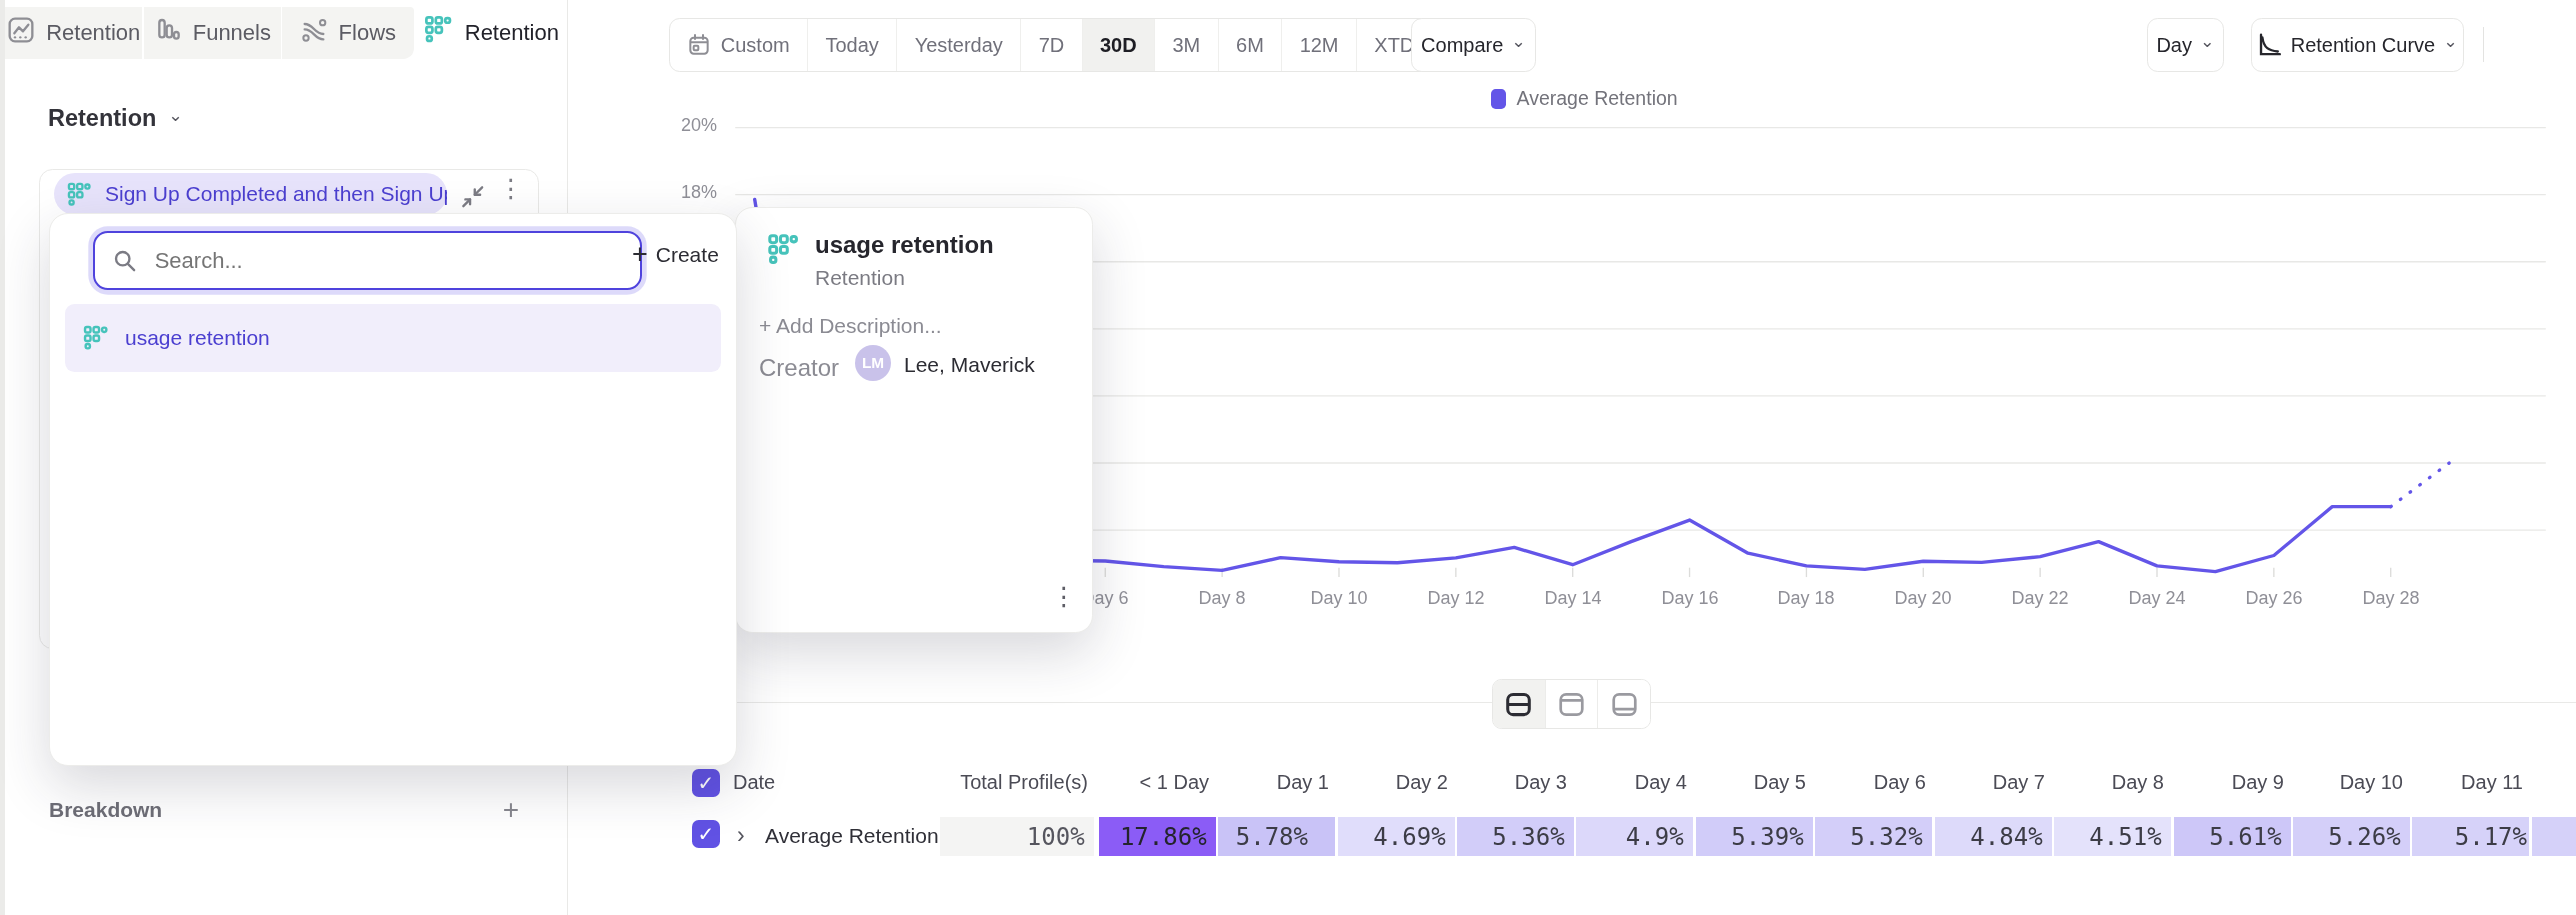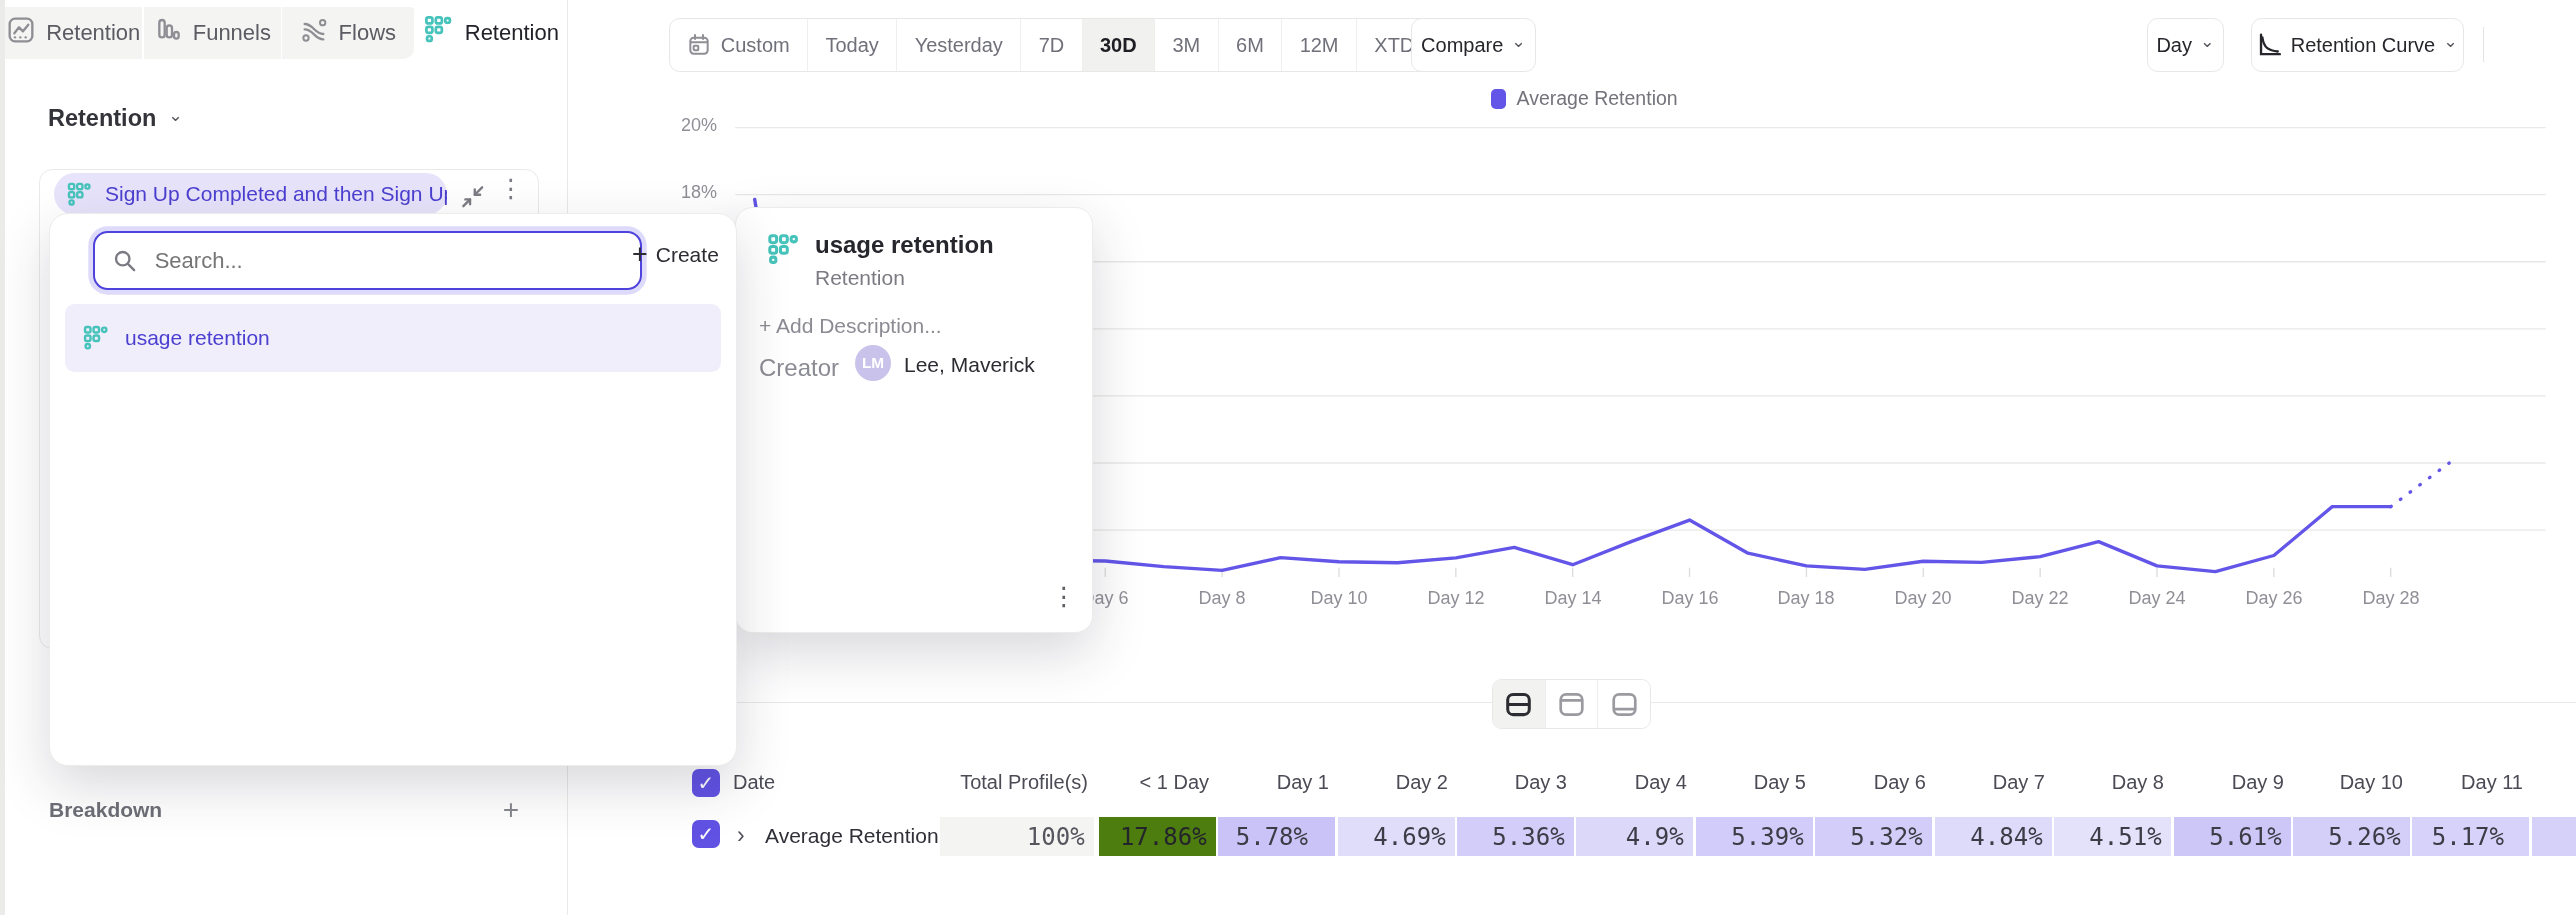--- a/index.html
+++ b/index.html
@@ -210,32 +210,32 @@
       <div class="hdr" style="left: 1711px; top: 771px; width: 215px;">Day 6</div>
       <div class="hdr" style="left: 1830px; top: 771px; width: 215px;">Day 7</div>
       <div class="hdr" style="left: 1949px; top: 771px; width: 215px;">Day 8</div>
       <div class="hdr" style="left: 2069px; top: 771px; width: 215px;">Day 9</div>
       <div class="hdr" style="left: 2188px; top: 771px; width: 215px;">Day 10</div>
       <div class="hdr" style="left: 2308px; top: 771px; width: 215px;">Day 11</div>
       <div class="cb" style="left: 692px; top: 820px;">✓</div>
       <div class="abs" style="position: absolute; left: 737px; top: 822px; font-size: 23px; color: rgb(85, 85, 94);">›</div>
       <div class="abs" style="position: absolute; left: 765px; top: 824px; font-size: 21px; color: rgb(47, 47, 55);">Average Retention</div>
       <div class="cell mono" style="left: 940px; top: 817px; width: 154px; height: 39px; background: rgb(244, 244, 243); padding-right: 9.4px; box-sizing: border-box; color: rgb(85, 85, 94);">100%</div>
-      <div class="cell mono" style="left: 1099px; top: 817px; width: 117px; height: 39px; background: #4d7c0f; padding-right: 9.4px; box-sizing: border-box; color: rgb(36, 36, 44);">17.86%</div>
+      <div class="cell mono" style="left: 1099px; top: 817px; width: 117px; height: 39px; background: #8b5cf6; padding-right: 9.4px; box-sizing: border-box; color: rgb(36, 36, 44);">17.86%</div>
       <div class="cell mono" style="left: 1218px; top: 817px; width: 117px; height: 39px; background: rgba(104, 88, 234, 0.36); padding-right: 27px; box-sizing: border-box; color: rgb(60, 60, 70);">5.78%</div>
       <div class="cell mono" style="left: 1338px; top: 817px; width: 117px; height: 39px; background: rgba(104, 88, 234, 0.204); padding-right: 9.4px; box-sizing: border-box; color: rgb(60, 60, 70);">4.69%</div>
       <div class="cell mono" style="left: 1457px; top: 817px; width: 117px; height: 39px; background: rgba(104, 88, 234, 0.298); padding-right: 9.4px; box-sizing: border-box; color: rgb(60, 60, 70);">5.36%</div>
       <div class="cell mono" style="left: 1576px; top: 817px; width: 117px; height: 39px; background: rgba(104, 88, 234, 0.23); padding-right: 9.4px; box-sizing: border-box; color: rgb(60, 60, 70);">4.9%</div>
       <div class="cell mono" style="left: 1696px; top: 817px; width: 117px; height: 39px; background: rgba(104, 88, 234, 0.306); padding-right: 9.4px; box-sizing: border-box; color: rgb(60, 60, 70);">5.39%</div>
       <div class="cell mono" style="left: 1815px; top: 817px; width: 117px; height: 39px; background: rgba(104, 88, 234, 0.294); padding-right: 9.4px; box-sizing: border-box; color: rgb(60, 60, 70);">5.32%</div>
       <div class="cell mono" style="left: 1935px; top: 817px; width: 117px; height: 39px; background: rgba(104, 88, 234, 0.224); padding-right: 9.4px; box-sizing: border-box; color: rgb(60, 60, 70);">4.84%</div>
       <div class="cell mono" style="left: 2054px; top: 817px; width: 117px; height: 39px; background: rgba(104, 88, 234, 0.176); padding-right: 9.4px; box-sizing: border-box; color: rgb(60, 60, 70);">4.51%</div>
       <div class="cell mono" style="left: 2174px; top: 817px; width: 117px; height: 39px; background: rgba(104, 88, 234, 0.333); padding-right: 9.4px; box-sizing: border-box; color: rgb(60, 60, 70);">5.61%</div>
       <div class="cell mono" style="left: 2293px; top: 817px; width: 117px; height: 39px; background: rgba(104, 88, 234, 0.286); padding-right: 9.4px; box-sizing: border-box; color: rgb(60, 60, 70); padding-left: 44px;">5.26%</div>
-      <div class="cell mono" style="left: 2412px; top: 817px; width: 117px; height: 39px; background: rgba(104, 88, 234, 0.27); padding-right: 25px; box-sizing: border-box; color: rgb(60, 60, 70);">5.17%</div>
+      <div class="cell mono" style="left: 2412px; top: 817px; width: 117px; height: 39px; background: rgba(104, 88, 234, 0.27); padding-right: 2px; box-sizing: border-box; color: rgb(60, 60, 70);">5.17%</div>
       <div class="cell" style="left: 2532px; top: 817px; width: 44px; height: 39px; background: rgba(104, 88, 234, 0.28);"></div>
     </div>
 
   <div class="seg" style="left:669px;top:18px;height:52px;" id="range-seg">
       <div class="item">
         <span style="display:flex">
           <svg width="24" height="24" viewBox="0 0 36 36">
             <rect x="5" y="7" width="26" height="24" rx="5" fill="none" stroke="#8e8e94" stroke-width="3"></rect>
             <line x1="5" y1="14" x2="31" y2="14" stroke="#8e8e94" stroke-width="3"></line>
             <line x1="12" y1="3" x2="12" y2="9" stroke="#8e8e94" stroke-width="3" stroke-linecap="round"></line>

